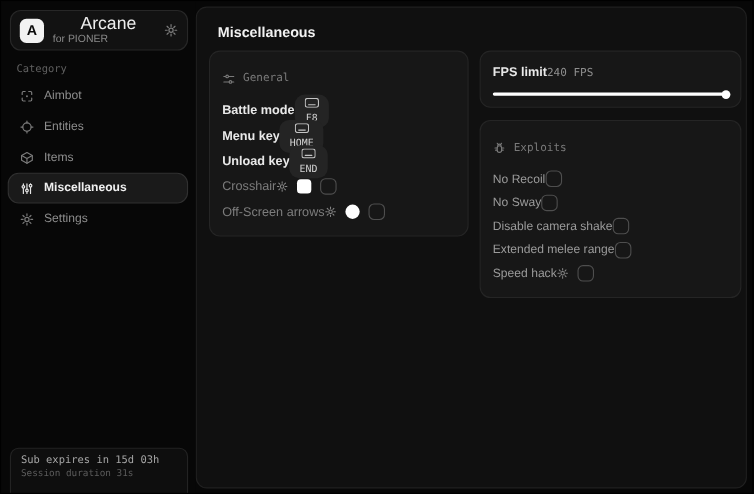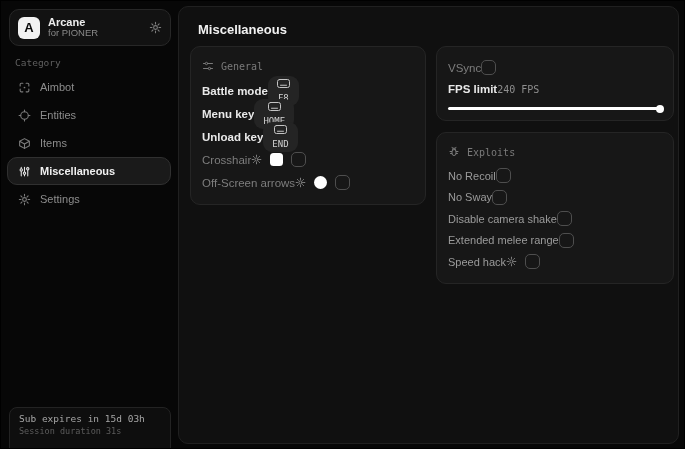--- a/index.html
+++ b/index.html
@@ -15,21 +15,21 @@
     position:absolute; left:8px; top:8px; width:162px; height:37px;
     background:#121212; border:1px solid #272727; border-radius:10px;
     display:flex; align-items:center; padding:0 8px;
   }
   .logo {
     width:22px; height:22px; border-radius:6px; background:#f2f2f2; color:#0a0a0a;
     font-weight:bold; font-size:13px; display:flex; align-items:center; justify-content:center;
     flex:0 0 auto;
   }
   .app-names { margin-left:8px; flex:1; line-height:1.15; }
-  .app-name { font-size:11px; font-weight:bold; color:#ededed; }
+  .app-name { font-size:16px; font-weight:normal; color:#ededed;text-align:center; }
   .app-sub  { font-size:9.5px; color:#8a8a8a; }
   .side-gear { color:#7d7d7d; display:flex; align-items:center; cursor:pointer; }
   .category-label {
     position:absolute; left:14px; top:56px; font-family:"DejaVu Sans Mono",monospace;
     font-size:9.5px; color:#606060;
   }
   .nav { position:absolute; left:6px; top:72px; width:164px; }
   .nav-item {
     height:28px; display:flex; align-items:center; padding:0 10px; gap:9px;
     color:#8d8d8d; font-size:11px; border:1px solid transparent; border-radius:10px;
@@ -52,22 +52,22 @@
   }
   .main-title { position:absolute; left:19px; top:15px; font-size:13px; font-weight:bold; color:#f2f2f2; }
   .columns { position:absolute; left:11px; top:39px; display:flex; gap:10px; }
   .col-left  { width:236px; }
   .col-right { width:238px; display:flex; flex-direction:column; gap:11px; }
   .card {
     background:#171717; border:1px solid #252525; border-radius:10px;
     padding:9px 11px 10px 11px;
   }
   .card-head {
-    display:flex; align-items:center; gap:7px; height:20px; margin-bottom:3px;
-    font-family:"DejaVu Sans Mono",monospace; font-size:10px; color:#7a7a7a;
+    display:flex; align-items:flex-start; gap:7px; height:20px; margin-bottom:3px;
+    font-family:"DejaVu Sans Mono",monospace; font-size:10px; color:#7a7a7a;margin-top:10px;
   }
   .card-head .hicon { display:flex; align-items:center; color:#7a7a7a; }
   .row { display:flex; align-items:center; height:23px; }
   .row-x { height:21.5px; }
   .lbl-strong { font-size:11.5px; font-weight:bold; color:#e9e9e9; }
   .lbl-dim    { font-size:11.5px; color:#7d7d7d; }
   .lbl-mid    { font-size:11px;  color:#9b9b9b; }
   .controls { display:flex; align-items:center; gap:8px; }
   .key-pill {
     display:flex; align-items:center; gap:5px; background:#242424; border-radius:9px;
@@ -261,24 +261,20 @@
             </span>
           </div>
         </div>
       </div>
 
       <div class="col-right">
 
         <div class="card">
 
 
-          <div class="row">
-            <span class="lbl-dim">VSync</span>
-            <span class="checkbox"></span>
-          </div>
 
           <div class="row" style="height:20px">
             <span class="lbl-strong">FPS limit</span>
             <span class="fps-value">240 FPS</span>
           </div>
           <div class="slider">
             <span class="knob"></span>
           </div>
         </div>
 

